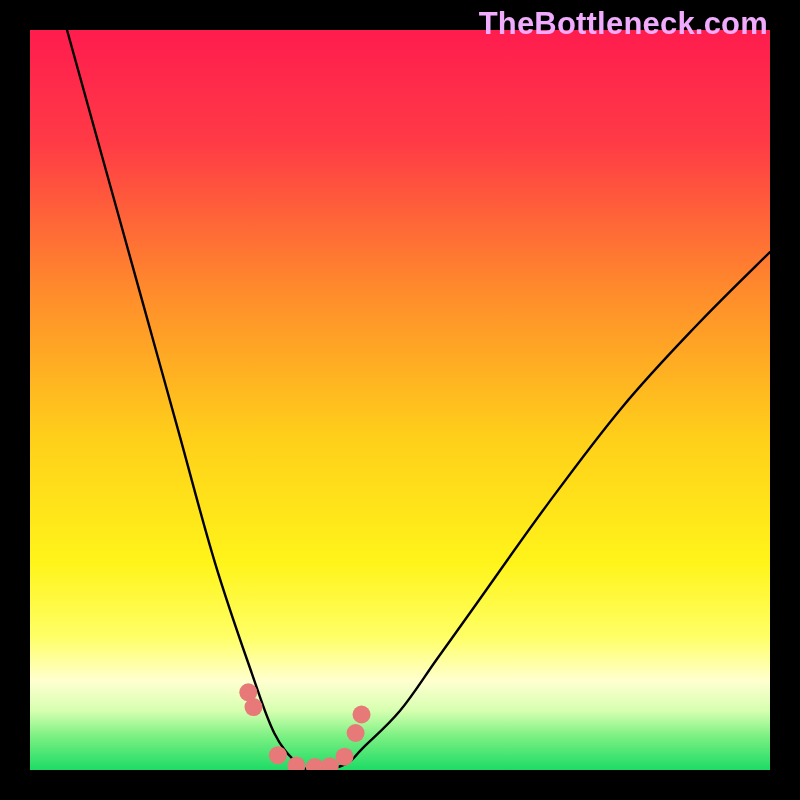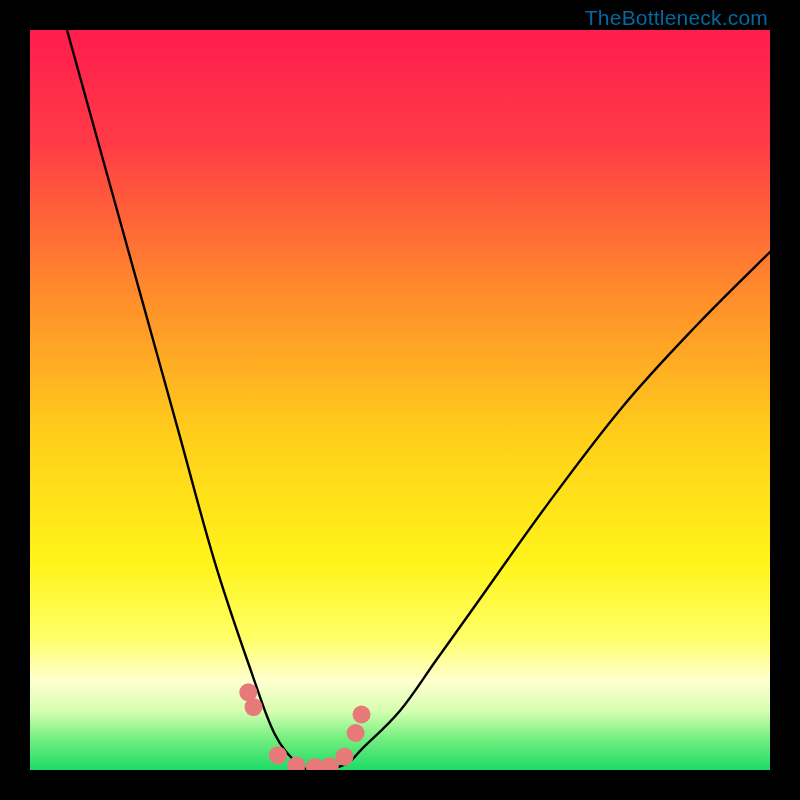--- a/index.html
+++ b/index.html
@@ -31,24 +31,24 @@
   svg.curve {
     position: absolute;
     inset: 0;
     width: 100%;
     height: 100%;
   }
   .watermark {
     position: absolute;
     top: 6px;
     right: 32px;
-    color: #0369a1;
-    font-size: 21px;
+    color: #f0abfc;
+    font-size: 31px;
     letter-spacing: 0.2px;
-    font-weight: 400;
+    font-weight: 700;
   }
 </style>
 </head>
 <body>
 
 <div class="frame">
   <div class="plot-area">
 
     <svg class="gradient" viewBox="0 0 740 740" preserveAspectRatio="none">
       <defs>

